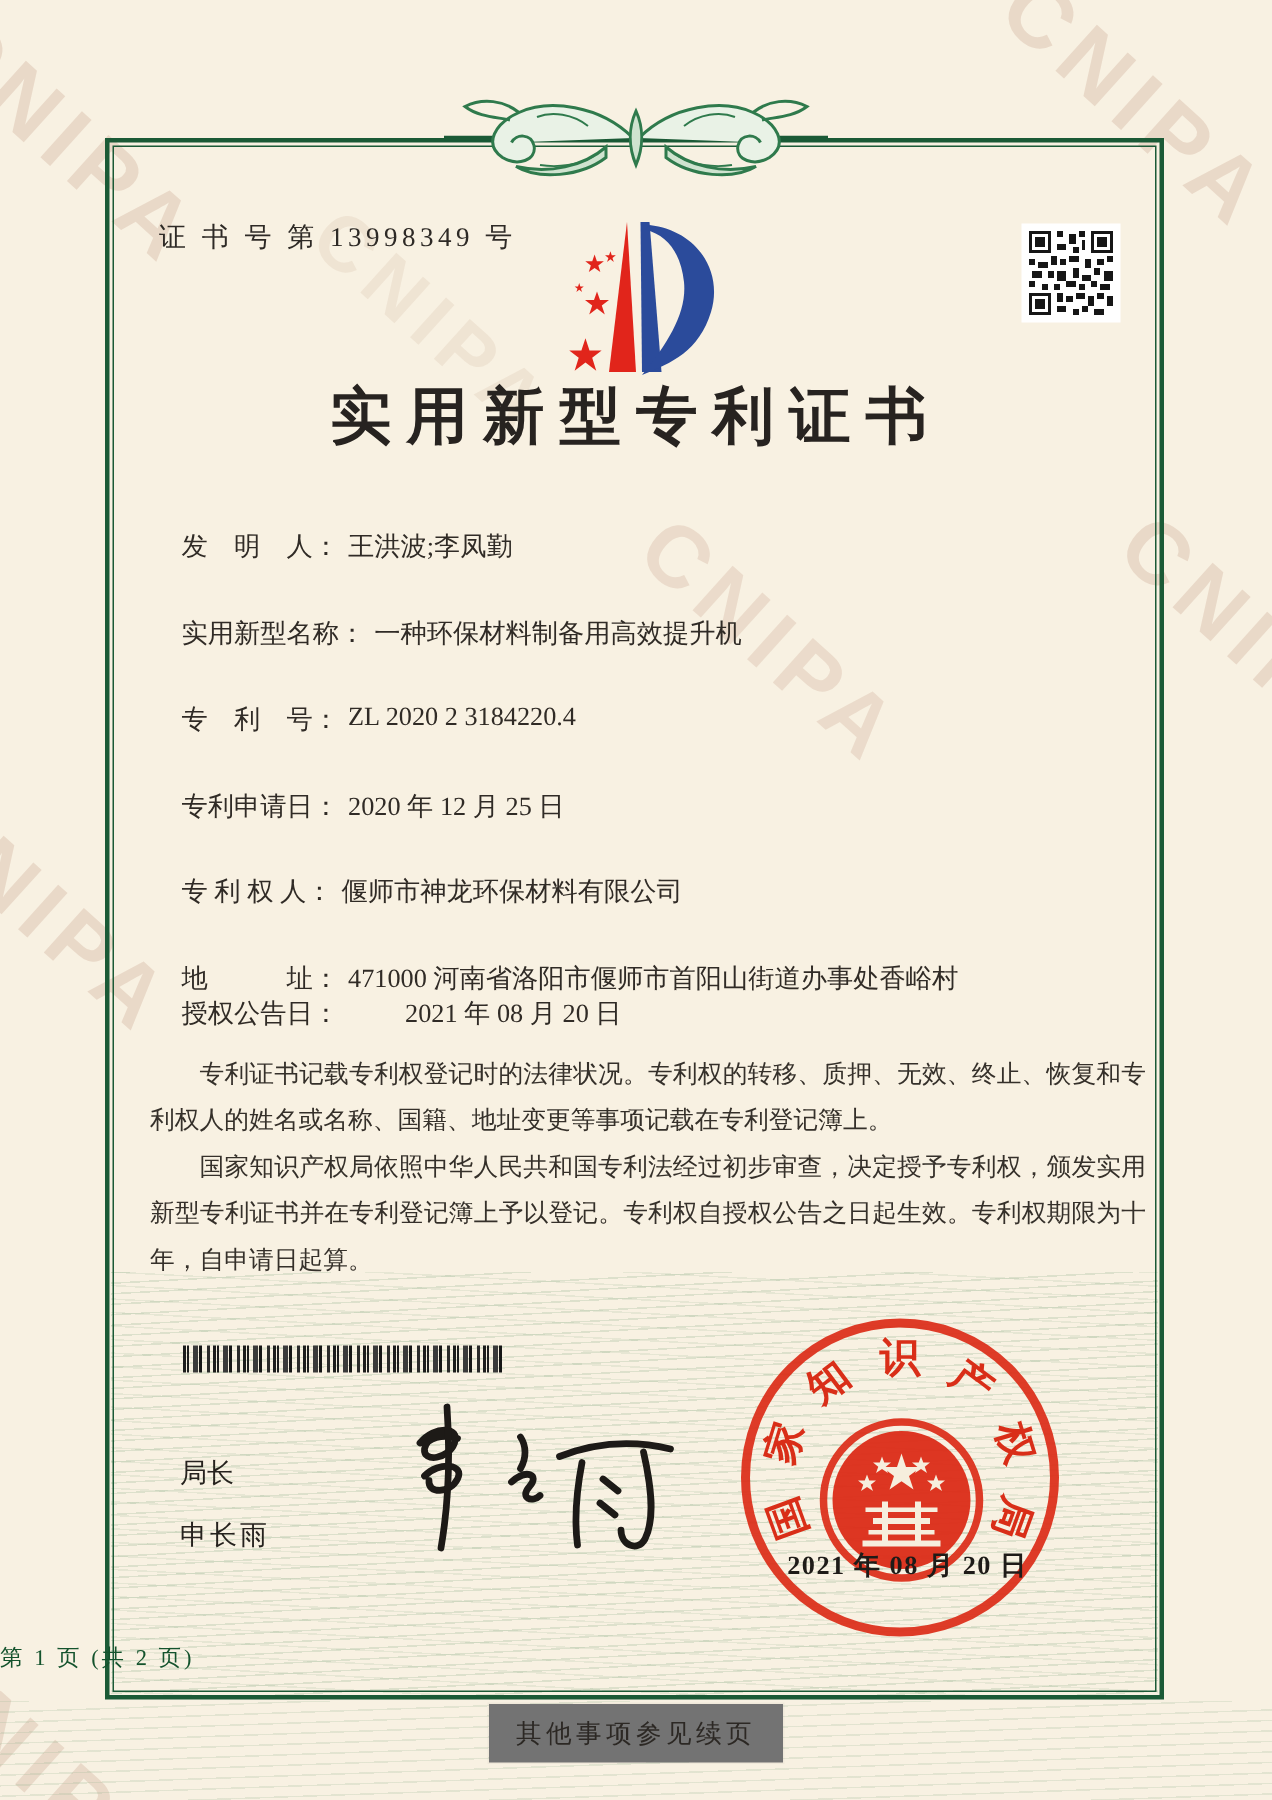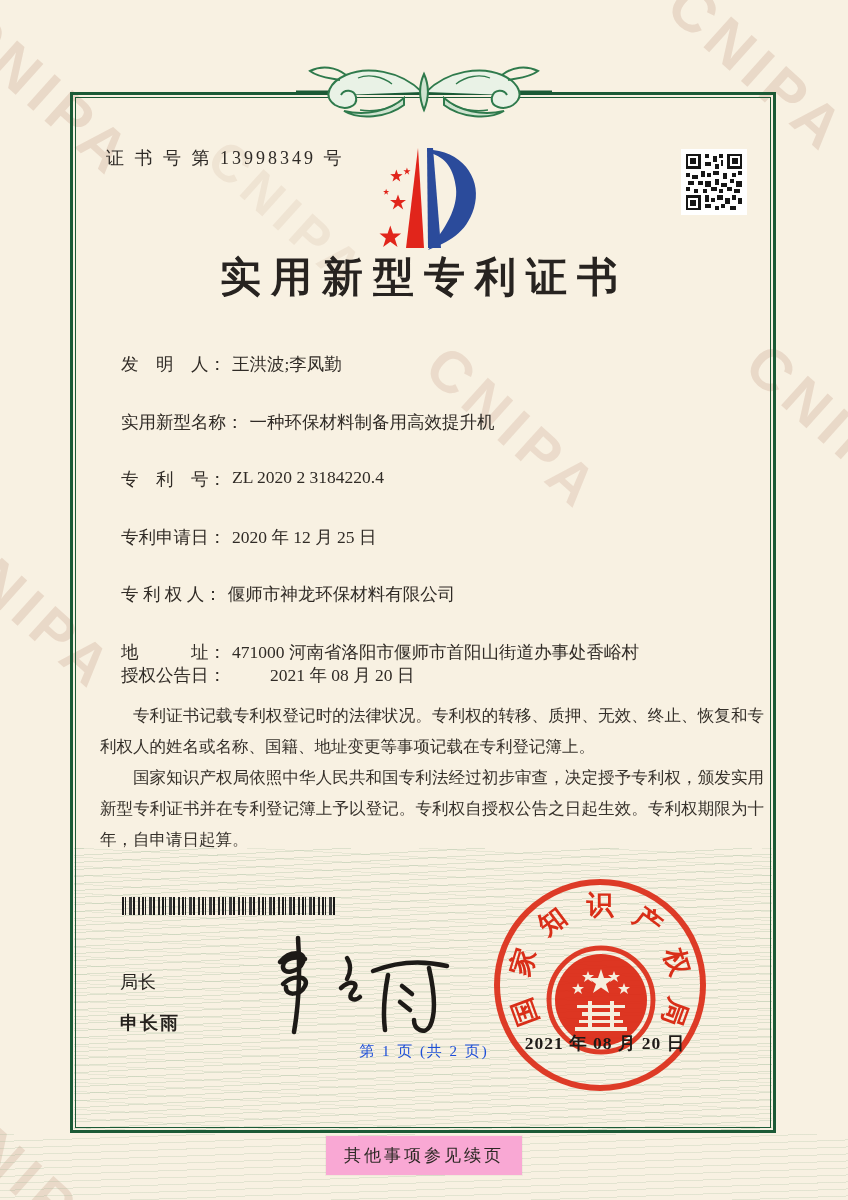--- a/index.html
+++ b/index.html
@@ -83,47 +83,47 @@
     position:absolute; left:122px; top:897px; width:215px; height:18px;
     background:repeating-linear-gradient(90deg,
       #1d1d1d 0 2px, rgba(0,0,0,0) 2px 3px,
       #1d1d1d 3px 4px, rgba(0,0,0,0) 4px 7px,
       #3a3a3a 7px 10px, rgba(0,0,0,0) 10px 11px,
       #161616 11px 13px, rgba(0,0,0,0) 13px 16px,
       #2a2a2a 16px 18px, rgba(0,0,0,0) 18px 20px);
   }
 
   .signer { position:absolute; left:120px; top:970px; font-size:18px; color:#26221e; }
-  .signer .signer-name { margin-top:17px; letter-spacing:2px;font-weight:bold; }
+  .signer .signer-name { margin-top:17px; letter-spacing:2px; }
   .signature { position:absolute; left:250px; top:928px; width:205px; height:115px; }
 
   
   .seal { position:absolute; left:494px; top:879px; width:212px; height:212px; }
   .seal-ring {
     position:absolute; inset:0; border-radius:50%;
     border:6px solid rgba(219,43,23,.92);
   }
   .seal-char {
     position:absolute; font-weight:bold; font-size:27px; color:#d92e18;
     transform:translate(-50%,-50%);
   }
   .seal-emblem { position:absolute; left:50px; top:64px; width:114px; height:114px; }
   .seal-date {
     position:absolute; left:502px; top:1031px; width:206px; text-align:center;
     font-size:17.5px; color:#1e1b18; letter-spacing:1px; font-weight:bold;
   }
 
   .page-indicator {
-    position:absolute; left:0; top:1042px; width:100%; text-align:center;
-    font-size:15px; letter-spacing:2px; color:#1d4ed8;
+    position:absolute; left:0; top:1096px; width:100%; 
+    font-size:15px; letter-spacing:2px; color:#14532d;
   }
 
   .footer-note {
     position:absolute; left:50%; top:1136px; transform:translateX(-50%);
-    background:#f9a8d4; padding:8px 18px; font-size:17px; letter-spacing:3px;
+    background:#737373; padding:8px 18px; font-size:17px; letter-spacing:3px;
     color:#2c2824; box-shadow:0 0 0 1px rgba(0,0,0,0.03);
   }
 </style>
 </head>
 <body>
 
 <div class="page">
 
   <div class="wm wm-a">CNIPA</div>
   <div class="wm wm-b">CNIPA</div>

